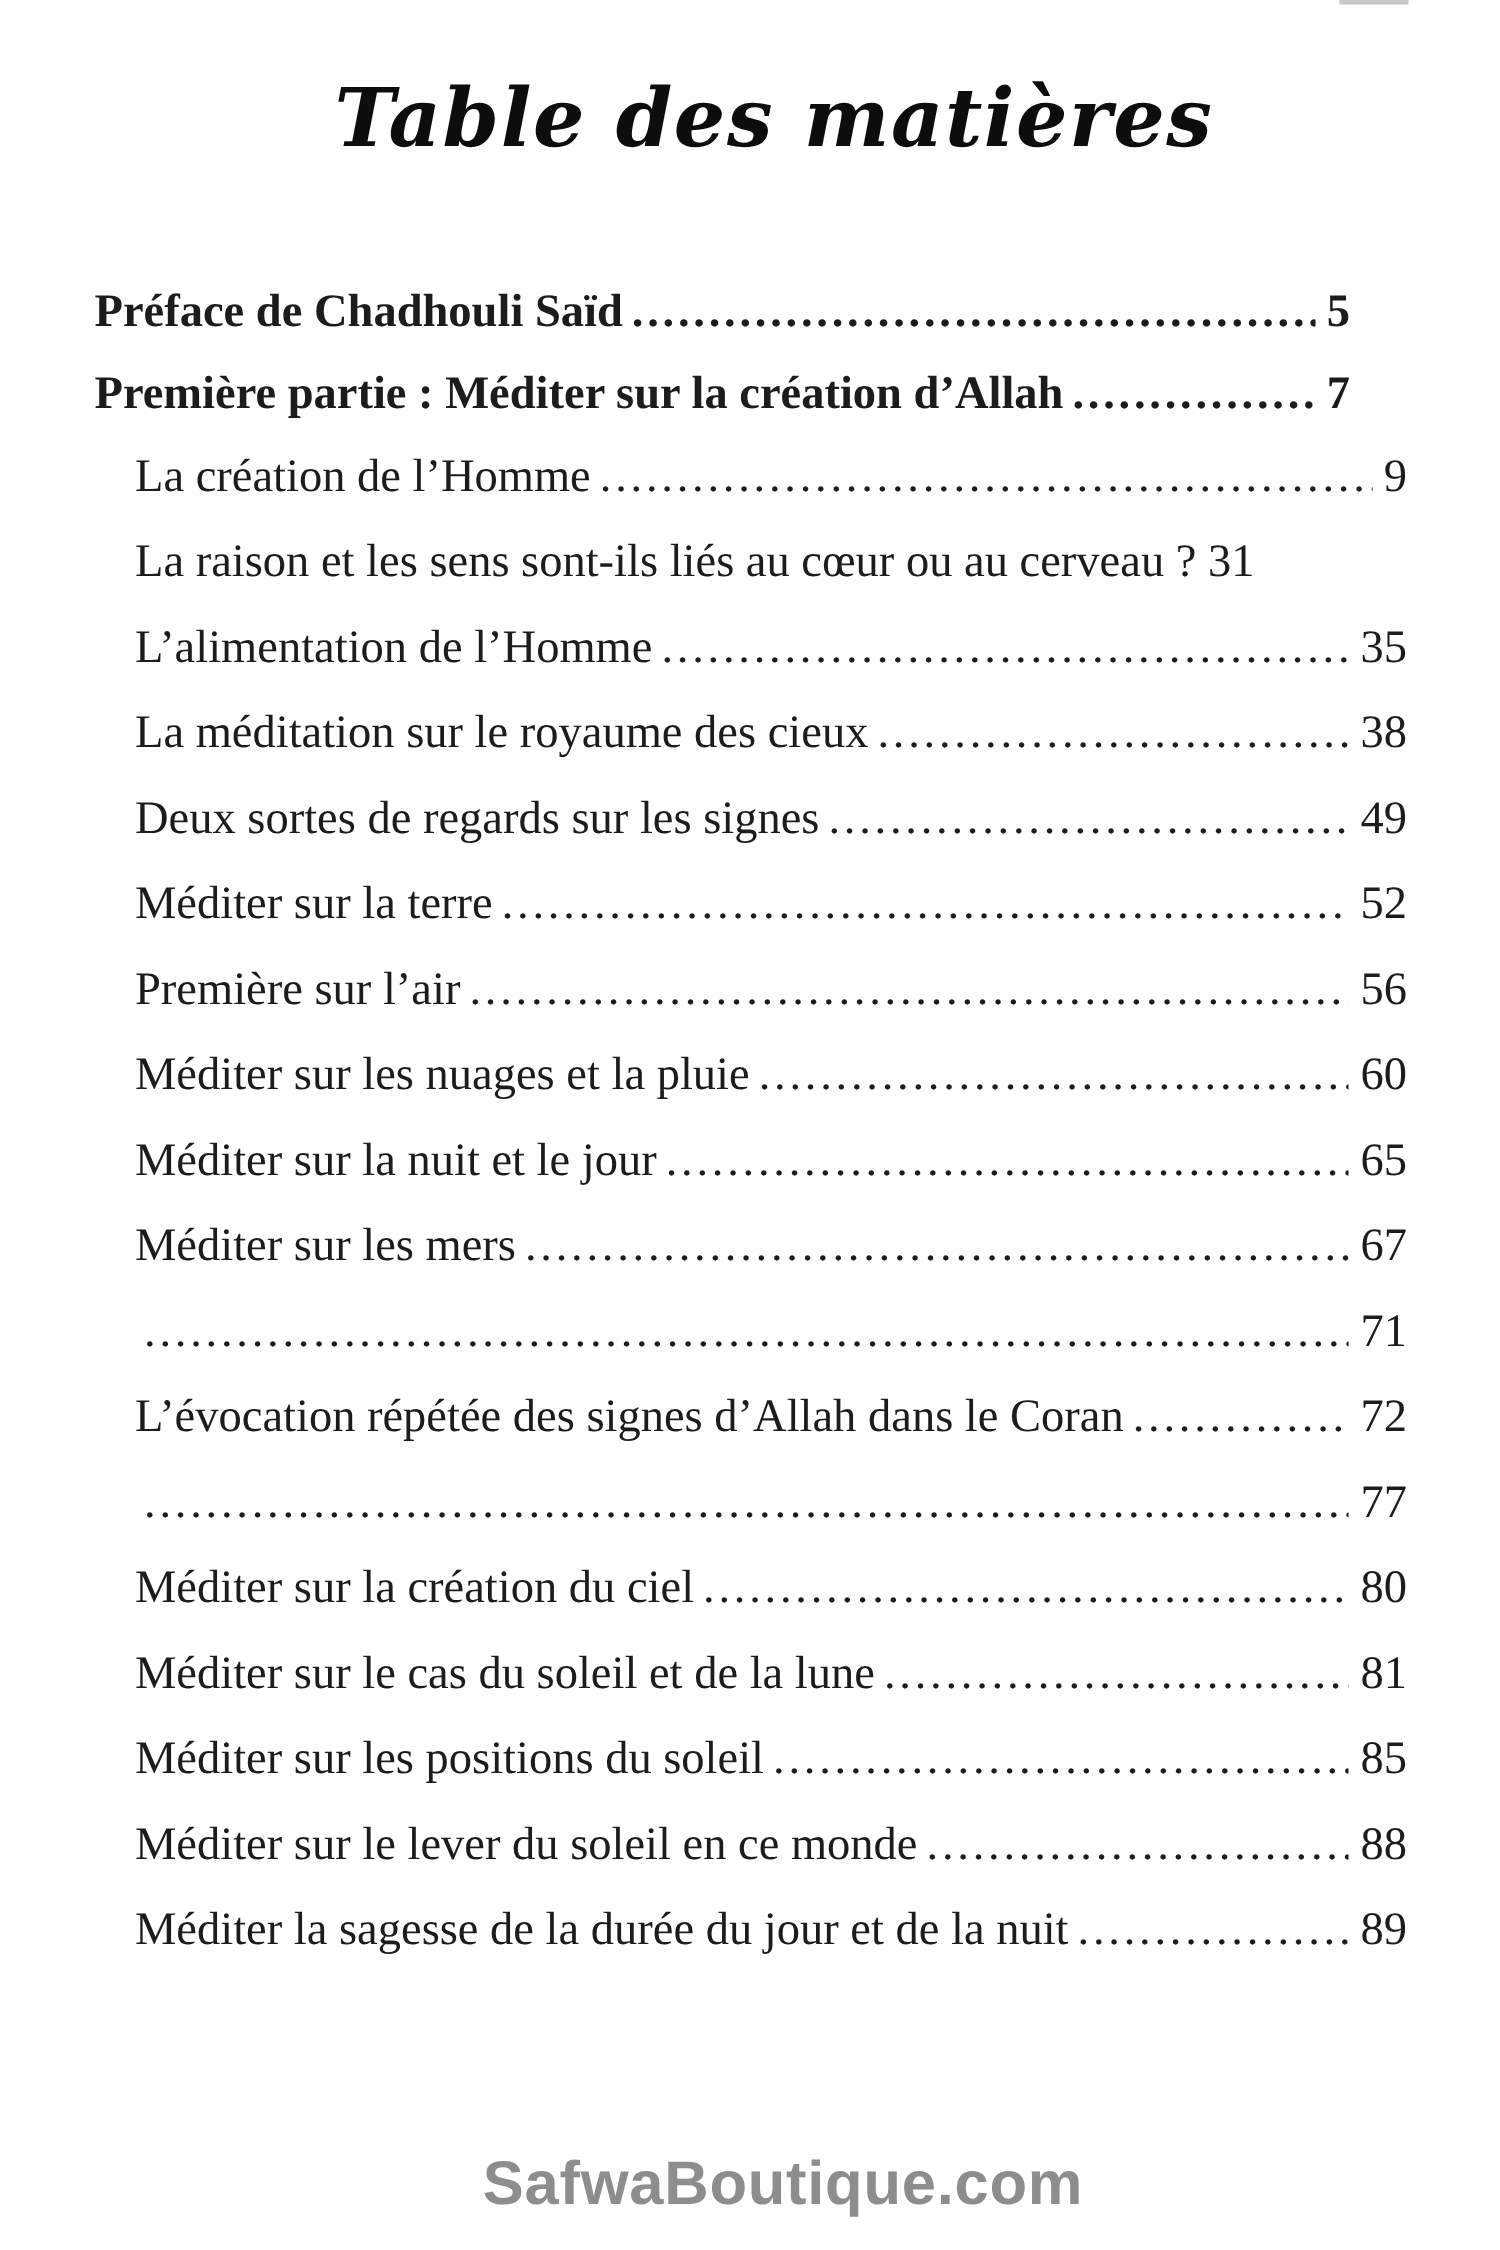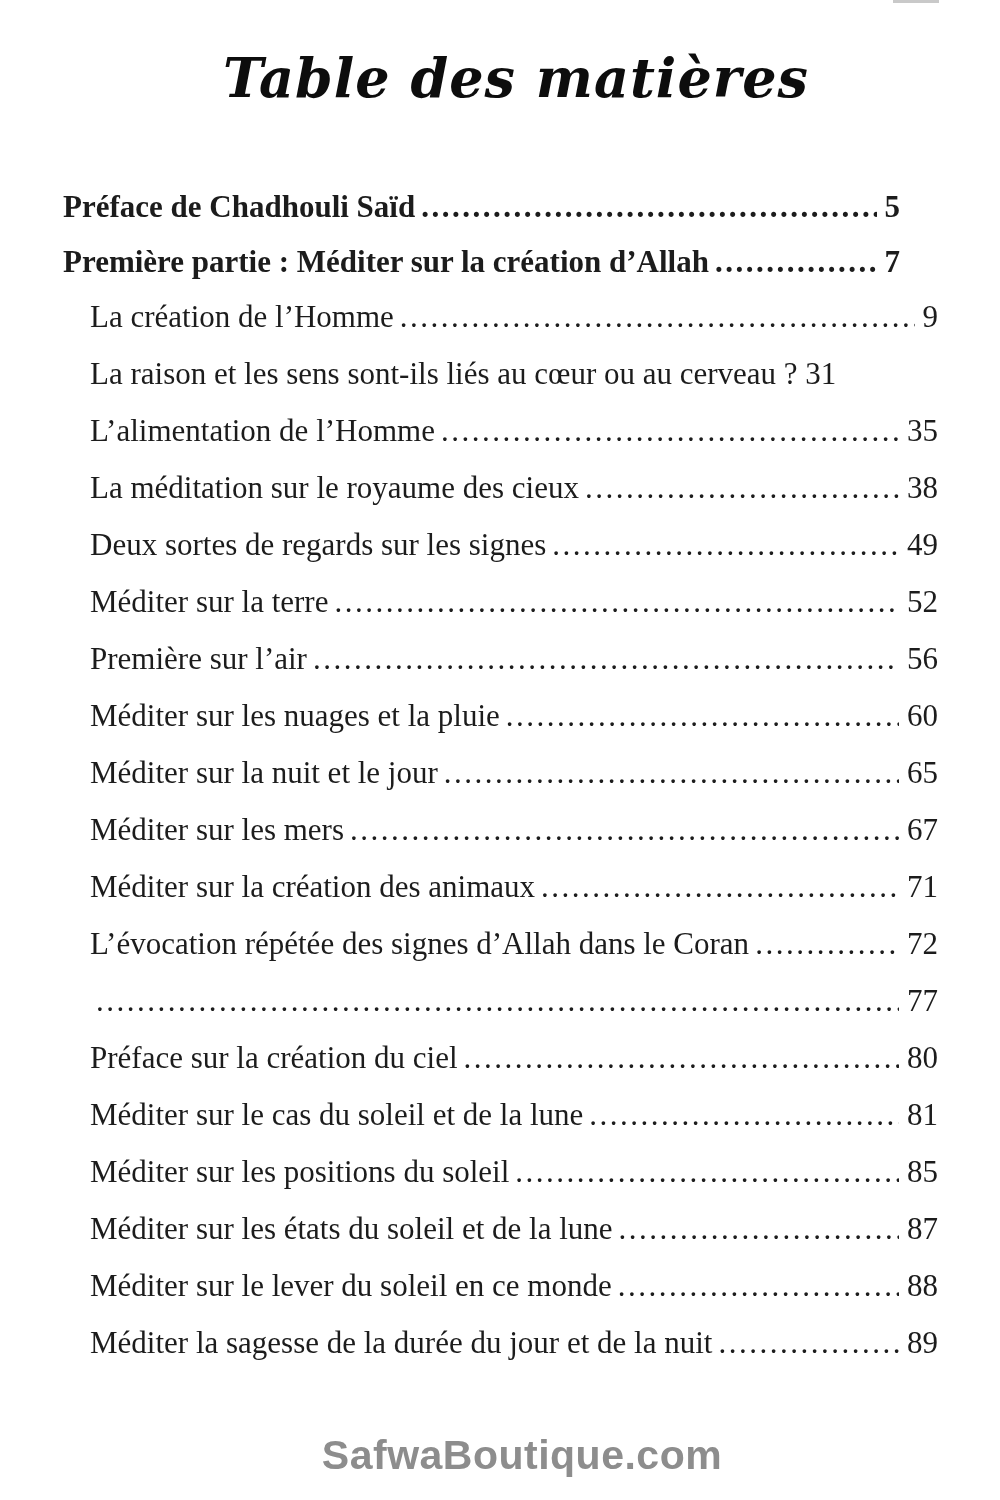--- a/index.html
+++ b/index.html
@@ -155,54 +155,48 @@
     <span class="toc-label">Méditer sur la nuit et le jour</span>
     <span class="toc-leader"></span>
     <span class="toc-page">65</span>
   </div>
     <div class="toc-row">
     <span class="toc-label">Méditer sur les mers</span>
     <span class="toc-leader"></span>
     <span class="toc-page">67</span>
   </div>
     <div class="toc-row">
-    <span class="toc-label">Méditer sur la création des animaux</span>
     <span class="toc-leader"></span>
     <span class="toc-page">71</span>
   </div>
     <div class="toc-row">
     <span class="toc-label">L’évocation répétée des signes d’Allah dans le Coran</span>
     <span class="toc-leader"></span>
     <span class="toc-page">72</span>
   </div>
     <div class="toc-row">
     <span class="toc-leader"></span>
     <span class="toc-page">77</span>
   </div>
     <div class="toc-row">
-    <span class="toc-label">Préface sur la création du ciel</span>
+    <span class="toc-label">Méditer sur la création du ciel</span>
     <span class="toc-leader"></span>
     <span class="toc-page">80</span>
   </div>
     <div class="toc-row">
     <span class="toc-label">Méditer sur le cas du soleil et de la lune</span>
     <span class="toc-leader"></span>
     <span class="toc-page">81</span>
   </div>
     <div class="toc-row">
     <span class="toc-label">Méditer sur les positions du soleil</span>
     <span class="toc-leader"></span>
     <span class="toc-page">85</span>
   </div>
     <div class="toc-row">
-    <span class="toc-label">Méditer sur les états du soleil et de la lune</span>
-    <span class="toc-leader"></span>
-    <span class="toc-page">87</span>
-  </div>
-    <div class="toc-row">
     <span class="toc-label">Méditer sur le lever du soleil en ce monde</span>
     <span class="toc-leader"></span>
     <span class="toc-page">88</span>
   </div>
     <div class="toc-row">
     <span class="toc-label">Méditer la sagesse de la durée du jour et de la nuit</span>
     <span class="toc-leader"></span>
     <span class="toc-page">89</span>
   </div>
   </div>

